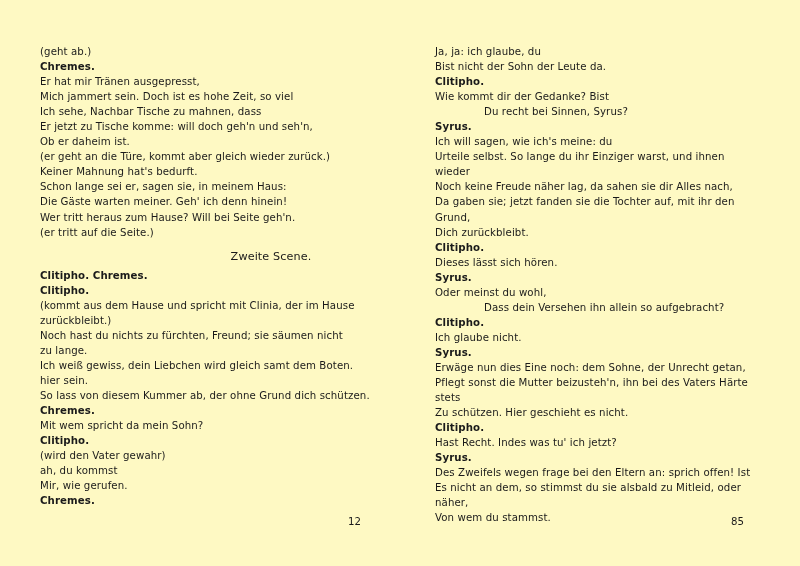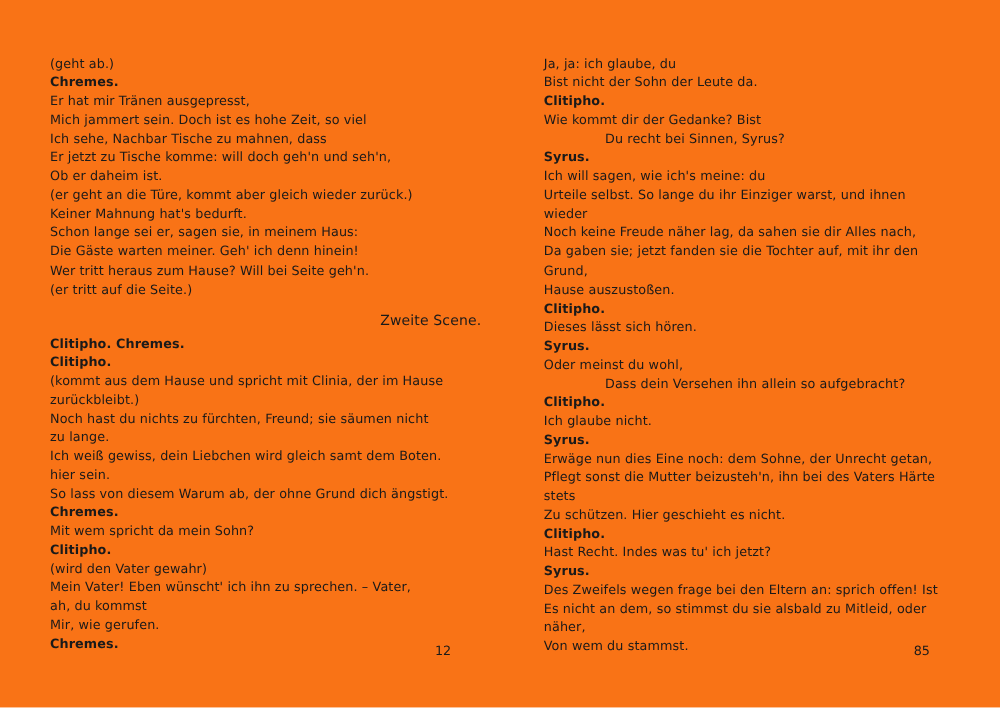--- a/index.html
+++ b/index.html
@@ -4,21 +4,21 @@
 <style>
   html, body {
     margin: 0;
     padding: 0;
     background: #ffffff;
   }
   .page {
     position: relative;
     width: 800px;
     height: 566px;
-    background: #f97316;
+    background: #fef9c3;
     font-family: "DejaVu Sans", sans-serif;
     color: #1a1a1a;
     overflow: hidden;
   }
   .column {
     position: absolute;
     top: 44px;
     width: 345px;
   }
   .column-left  { left: 40px; }
@@ -31,21 +31,21 @@
     letter-spacing: 0.01em;
   }
   .line.speaker {
     font-weight: bold;
   }
   .line.indent {
     padding-left: 5px;
     margin-left: 44px;
   }
   .line.scene-heading {
-    text-align: right;
+    text-align: center;
     padding-left: 117px;
     font-size: 11.2px;
     line-height: 22px;
     padding-top: 6px;
   }
 
   .folio {
     position: absolute;
     font-size: 10.2px;
     color: #1a1a1a;
@@ -74,45 +74,44 @@
       <div class="line">(er tritt auf die Seite.)</div>
       <div class="line scene-heading">Zweite Scene.</div>
       <div class="line speaker">Clitipho. Chremes.</div>
       <div class="line speaker">Clitipho.</div>
       <div class="line">(kommt aus dem Hause und spricht mit Clinia, der im Hause</div>
       <div class="line">zurückbleibt.)</div>
       <div class="line">Noch hast du nichts zu fürchten, Freund; sie säumen nicht</div>
       <div class="line">zu lange.</div>
       <div class="line">Ich weiß gewiss, dein Liebchen wird gleich samt dem Boten.</div>
       <div class="line">hier sein.</div>
-      <div class="line">So lass von diesem Warum ab, der ohne Grund dich ängstigt.</div>
+      <div class="line">So lass von diesem Kummer ab, der ohne Grund dich schützen.</div>
       <div class="line speaker">Chremes.</div>
       <div class="line">Mit wem spricht da mein Sohn?</div>
       <div class="line speaker">Clitipho.</div>
       <div class="line">(wird den Vater gewahr)</div>
-      <div class="line">Mein Vater! Eben wünscht' ich ihn zu sprechen. – Vater,</div>
       <div class="line">ah, du kommst</div>
       <div class="line">Mir, wie gerufen.</div>
       <div class="line speaker">Chremes.</div>
     </div>
 
   <div class="column column-right">
       <div class="line">Ja, ja: ich glaube, du</div>
       <div class="line">Bist nicht der Sohn der Leute da.</div>
       <div class="line speaker">Clitipho.</div>
       <div class="line">Wie kommt dir der Gedanke? Bist</div>
       <div class="line indent">Du recht bei Sinnen, Syrus?</div>
       <div class="line speaker">Syrus.</div>
       <div class="line">Ich will sagen, wie ich's meine: du</div>
       <div class="line">Urteile selbst. So lange du ihr Einziger warst, und ihnen</div>
       <div class="line">wieder</div>
       <div class="line">Noch keine Freude näher lag, da sahen sie dir Alles nach,</div>
       <div class="line">Da gaben sie; jetzt fanden sie die Tochter auf, mit ihr den</div>
       <div class="line">Grund,</div>
-      <div class="line">Hause auszustoßen.</div>
+      <div class="line">Dich zurückbleibt.</div>
       <div class="line speaker">Clitipho.</div>
       <div class="line">Dieses lässt sich hören.</div>
       <div class="line speaker">Syrus.</div>
       <div class="line">Oder meinst du wohl,</div>
       <div class="line indent">Dass dein Versehen ihn allein so aufgebracht?</div>
       <div class="line speaker">Clitipho.</div>
       <div class="line">Ich glaube nicht.</div>
       <div class="line speaker">Syrus.</div>
       <div class="line">Erwäge nun dies Eine noch: dem Sohne, der Unrecht getan,</div>
       <div class="line">Pflegt sonst die Mutter beizusteh'n, ihn bei des Vaters Härte</div>

